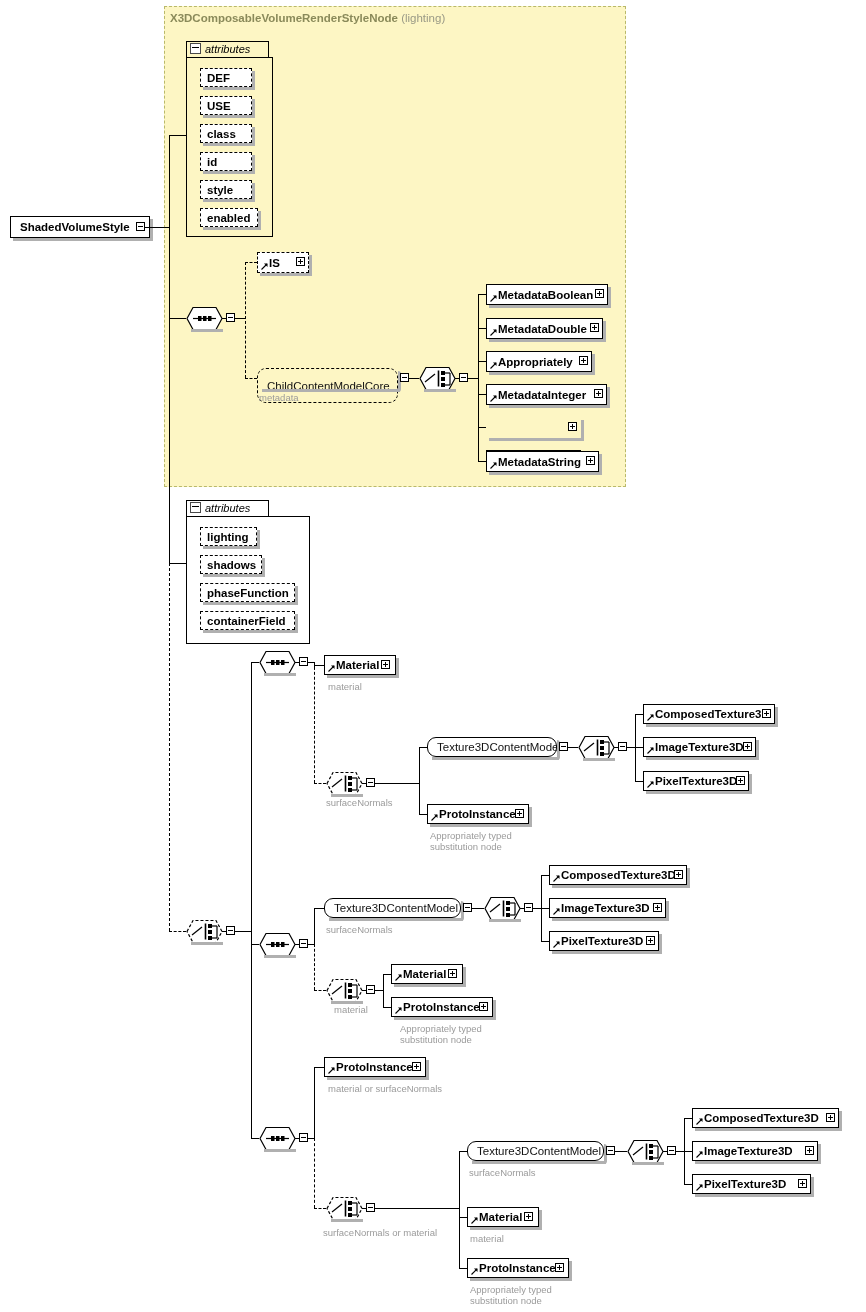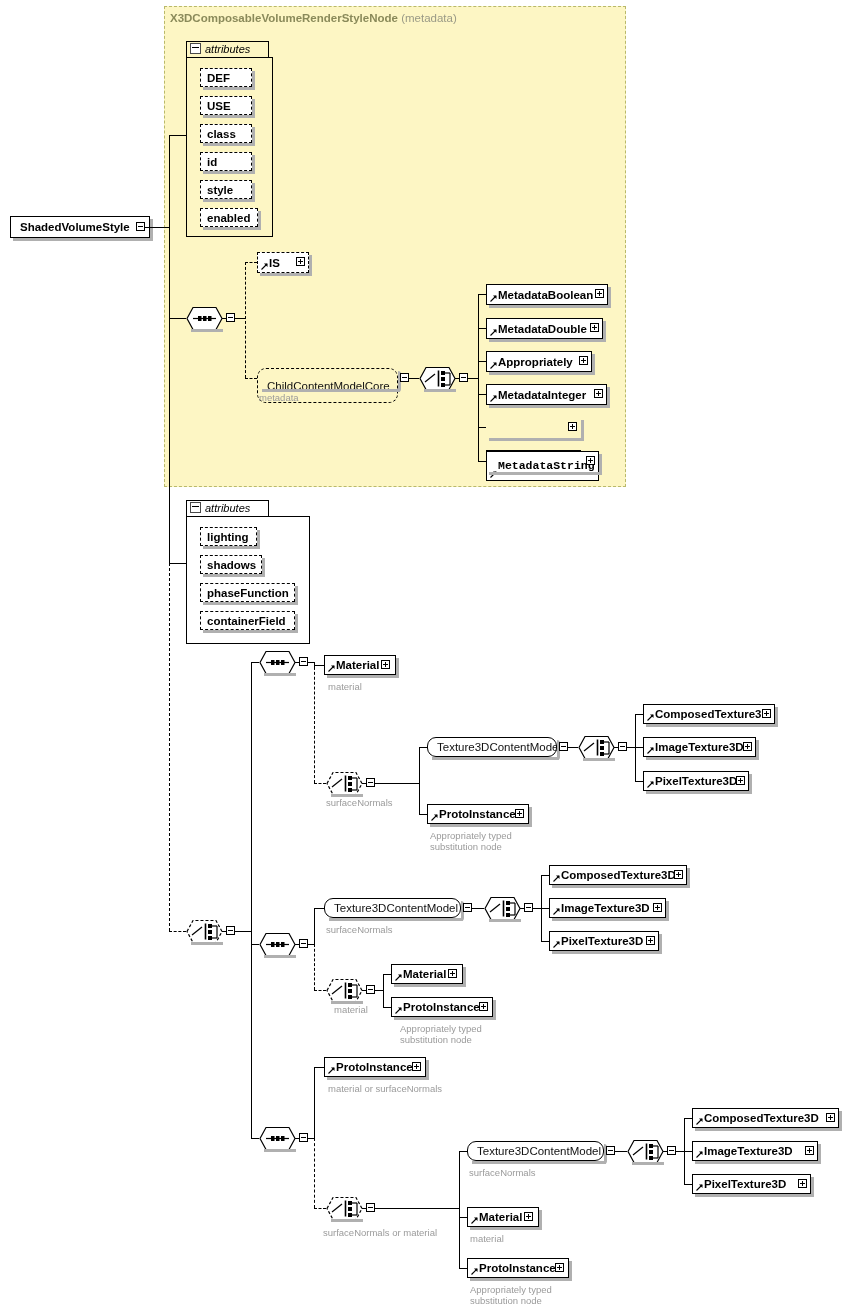--- a/index.html
+++ b/index.html
@@ -67,21 +67,21 @@
                 font-size:11.5px;color:#111;white-space:nowrap;}
 </style>
 </head>
 <body>
 
 <div id="stage">
 
   <div class="ext-panel" style="left:164px;top:6px;width:460px;height:479px;"></div>
   <div class="ext-title" style="left:170px;top:12px;">
     <span>X3DComposableVolumeRenderStyleNode</span>
-    <i>(metadata)</i>
+    <i>(lighting)</i>
   </div>
 
   <div class="nodebox" style="left:10px;top:216px;width:140px;height:22px;">
     <span class="lbl">ShadedVolumeStyle</span>
   </div>
   <div class="shadowR" style="left:150px;top:219px;height:22px;"></div>
   <div class="shadowB" style="left:13px;top:238px;width:140px;"></div>
   <div class="pm" style="left:136px;top:222px;"></div>
 
   <div class="wire wireh" style="left:145px;top:227px;width:24px;"></div>
@@ -244,21 +244,21 @@
     <svg class="refarrow" viewBox="0 0 7 7">
         <line x1="0.5" y1="6.5" x2="6" y2="1" stroke="#000" stroke-width="1.1"></line>
         <polygon points="6.5,0.5 6.5,4 3,0.5" fill="#000"></polygon>
       </svg>
   </div>
   <div class="shadowR" style="left:581px;top:420px;height:21px;"></div>
     <div class="shadowB" style="left:489px;top:438px;width:95px;"></div>
   <div class="pm plus" style="left:568px;top:422px;"></div>
 
   <div class="wire wireh" style="left:478px;top:461px;width:8px;"></div>
-  <div class="nodebox" style="left:486px;top:451px;width:113px;height:30px;font-family:Liberation Mono, monospace;">
+  <div class="nodebox" style="left:486px;top:451px;width:113px;height:21px;">
     <span class="lbl" style="left:11px;">MetadataString</span>
     <svg class="refarrow" viewBox="0 0 7 7">
         <line x1="0.5" y1="6.5" x2="6" y2="1" stroke="#000" stroke-width="1.1"></line>
         <polygon points="6.5,0.5 6.5,4 3,0.5" fill="#000"></polygon>
       </svg>
   </div>
   <div class="shadowR" style="left:599px;top:454px;height:21px;"></div>
     <div class="shadowB" style="left:489px;top:472px;width:113px;"></div>
   <div class="pm plus" style="left:586px;top:456px;"></div>
 

